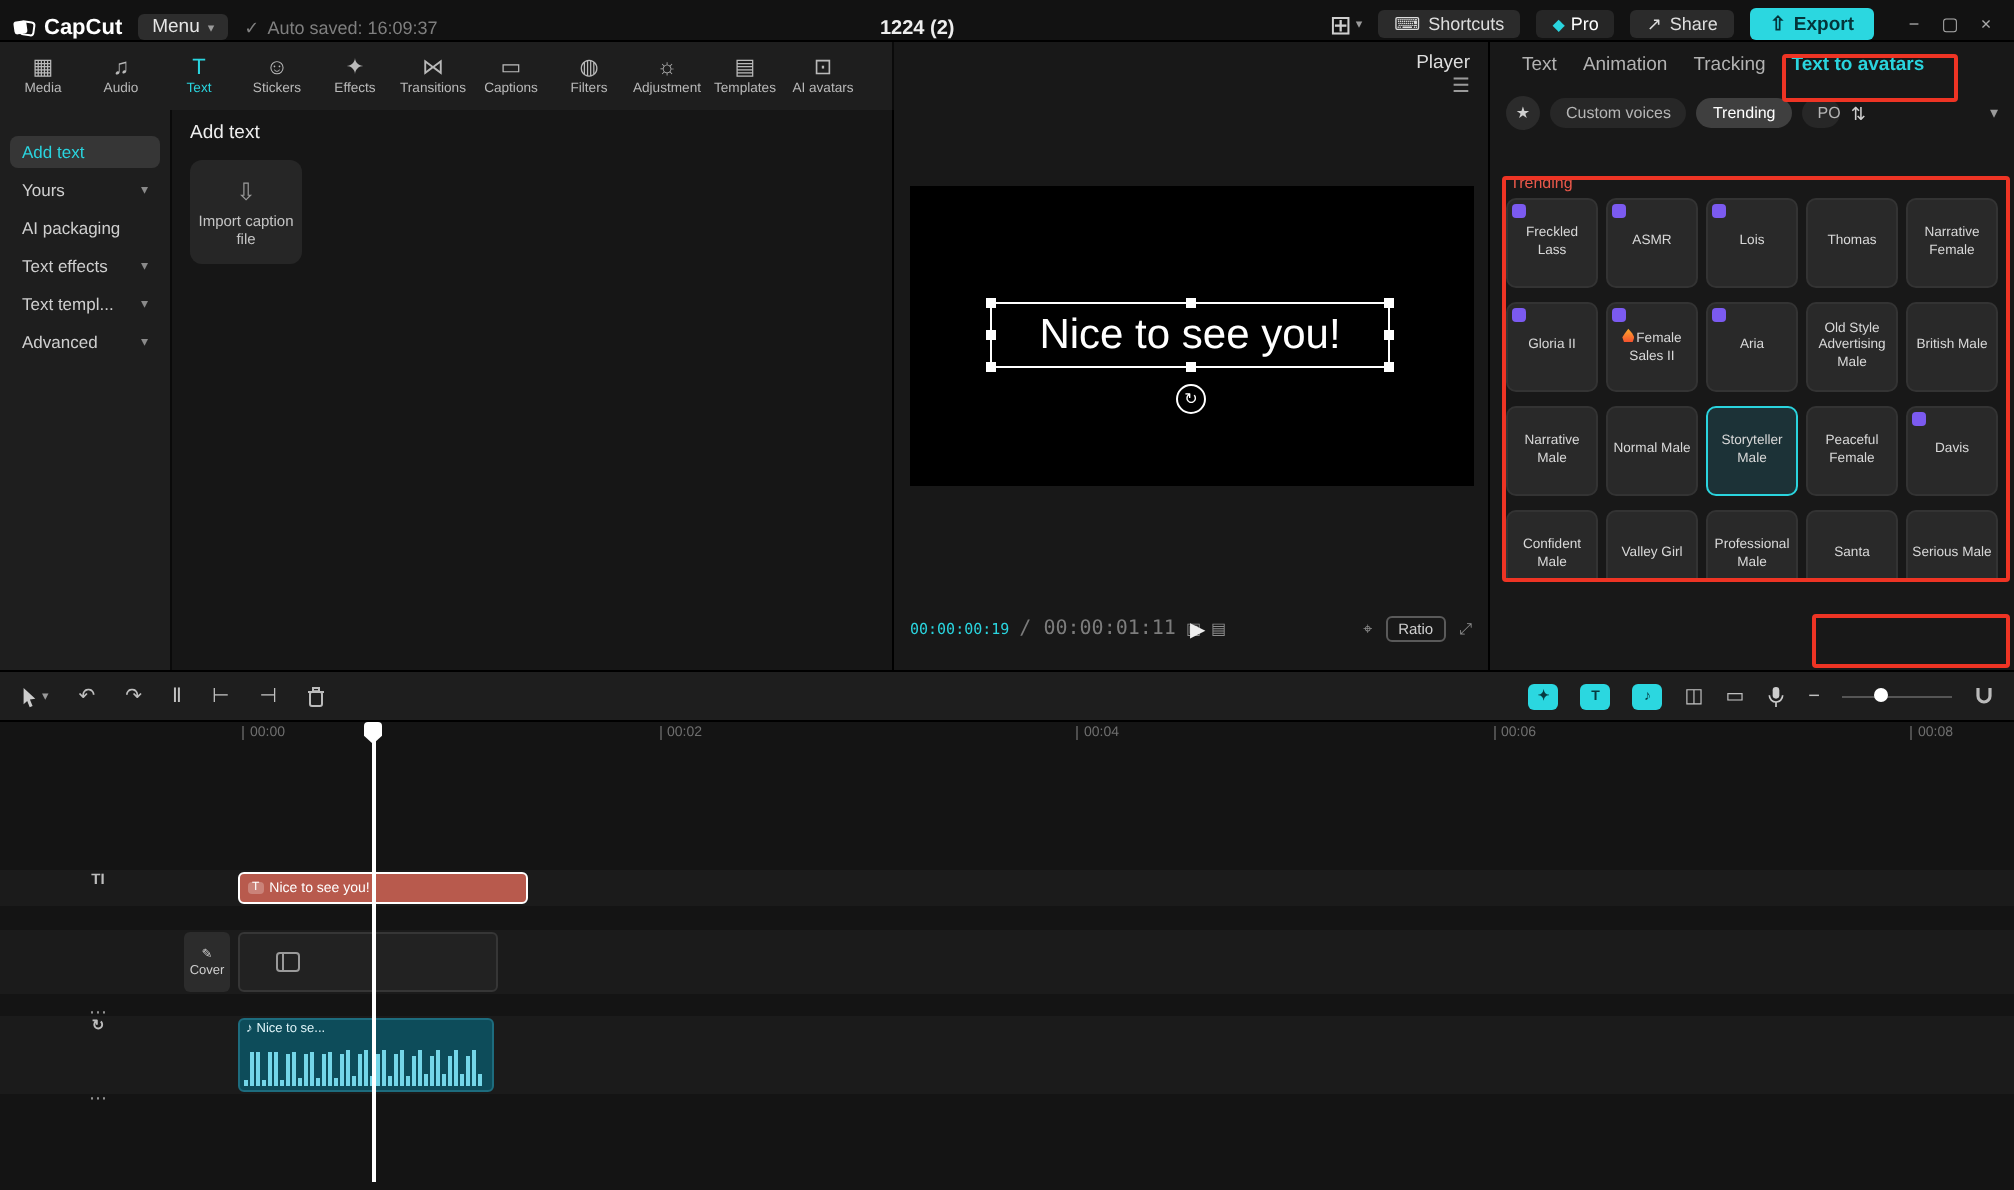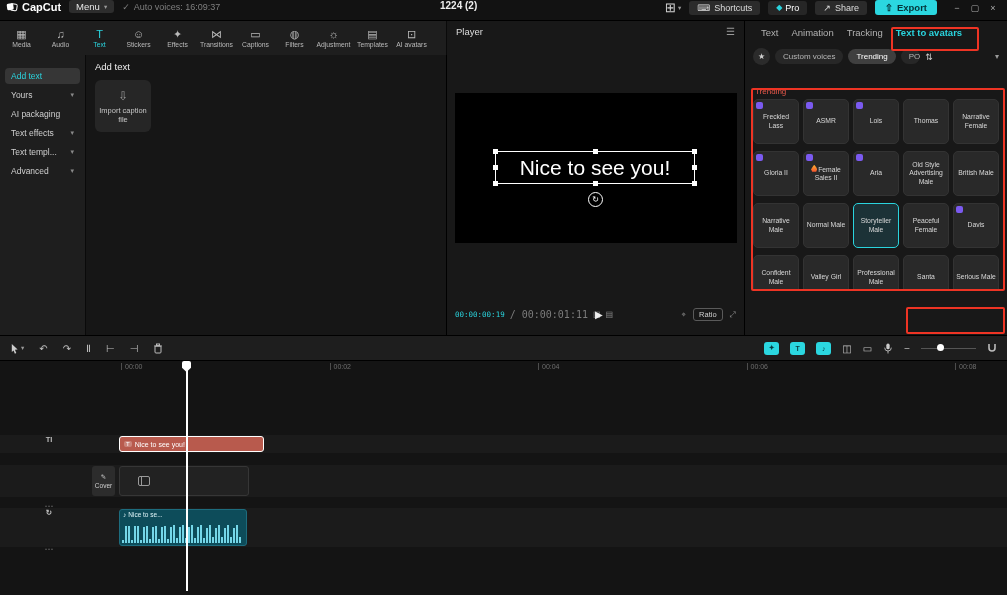--- a/index.html
+++ b/index.html
@@ -6,21 +6,21 @@
   html,body { width:1007px; height:595px; }
   body {
     position:relative; overflow:hidden; background:#141414;
     font-family:"Liberation Sans", sans-serif; color:#c9c9c9;
     -webkit-font-smoothing:antialiased; user-select:none;
   }
   button { font-family:inherit; border:none; background:none; color:inherit; cursor:pointer; }
 
   
   .topbar { position:absolute; top:0; left:0; width:1007px; height:21px; background:#121212;
-    display:flex; align-items:flex-start; padding:0 6px; font-size:10px; z-index:20; border-bottom:1px solid #000;}
+    display:flex; align-items:flex-end; padding:0 6px; font-size:10px; z-index:20; border-bottom:1px solid #000;}
   .tb-left { display:flex; align-items:center; gap:8px; }
   .logo { display:flex; align-items:center; gap:4px; font-weight:bold; color:#fff; font-size:11px; }
   .menu-btn { background:#2d2d2d; border-radius:3px; padding:1px 7px; font-size:9.5px; color:#e5e5e5; display:flex; gap:4px; align-items:center;}
   .autosave { color:#7f7f7f; font-size:9px; display:flex; gap:4px; align-items:center;}
   .tb-center { position:absolute; left:440px; color:#eee; font-size:10px; font-weight:bold; }
   .tb-right { margin-left:auto; display:flex; align-items:center; gap:8px; }
   .tb-right .pill { background:#2b2b2b; border-radius:3px; padding:2px 8px; font-size:9px; color:#ddd; display:flex; gap:4px; align-items:center;}
   .pro { background:#262626; border-radius:3px; padding:2px 8px; font-size:9px; color:#fff; display:flex; gap:3px; align-items:center;}
   .pro .gem { color:#2ad4de; font-size:8px; }
   .export { background:#2bd7e0; color:#04343a; font-weight:bold; border-radius:3px; padding:2px 10px; font-size:9.5px; display:flex; gap:4px; align-items:center;}
@@ -44,21 +44,21 @@
   
   .panel-addtext { position:absolute; top:55px; left:86px; width:361px; height:280px; background:#161616; border-right:1px solid #000;}
   .at-title { padding:6px 9px 4px; font-size:9.5px; color:#eee; }
   .at-cards { display:flex; gap:15px; padding:4px 9px; }
   .at-card { width:56px; height:52px; background:#262626; border-radius:6px; display:flex; flex-direction:column;
     align-items:center; justify-content:center; gap:3px; font-size:7.5px; color:#c5c5c5; text-align:center; padding:3px; cursor:pointer;}
   .at-card .imp { font-size:12px; color:#9a9a9a; }
 
   
   .panel-player { position:absolute; top:21px; left:447px; width:298px; height:314px; background:#181818; border-right:1px solid #000;}
-  .pp-head { display:flex; justify-content:space-between; align-items:flex-end; padding:5px 9px; font-size:9.5px; color:#ddd;}
+  .pp-head { display:flex; justify-content:space-between; align-items:flex-end; padding:5px 9px; font-size:9.5px; color:#ddd;flex-direction:column;}
   .pp-head .ham { color:#9a9a9a; font-size:10px; }
   .preview { position:absolute; left:8px; top:72px; width:282px; height:150px; background:#000; }
   .sel-box { position:absolute; left:40px; top:58px; width:200px; height:33px; border:1px solid #fff;
     display:flex; align-items:center; justify-content:center; }
   .preview-text { color:#fff; font-size:21px; white-space:nowrap; }
   .h { position:absolute; width:5px; height:5px; background:#fff; }
   .h-tl{left:-3px;top:-3px} .h-tm{left:calc(50% - 2.5px);top:-3px} .h-tr{right:-3px;top:-3px}
   .h-ml{left:-3px;top:calc(50% - 2.5px)} .h-mr{right:-3px;top:calc(50% - 2.5px)}
   .h-bl{left:-3px;bottom:-3px} .h-bm{left:calc(50% - 2.5px);bottom:-3px} .h-br{right:-3px;bottom:-3px}
   .rotate { position:absolute; left:calc(50% - 8px); top:99px; width:15px; height:15px; border:1.5px solid #fff;
@@ -158,21 +158,21 @@
         <rect x="4.5" y="3" width="6.5" height="6.5" rx="1.5" fill="none" stroke="#fff" transform="rotate(8 8 6)"></rect>
       </svg>
       <span>CapCut</span>
     </span>
     <button class="menu-btn">
       <span>Menu</span>
       <span class="caret">▾</span>
     </button>
     <span class="autosave">
       <span>✓</span>
-      <span>Auto voices: 16:09:37</span>
+      <span>Auto saved: 16:09:37</span>
     </span>
   </div>
   <div class="tb-center">1224 (2)</div>
   <div class="tb-right">
     <button style="display:flex;gap:2px;align-items:center;color:#cfcfcf;">
       <span>⊞</span>
       <span class="caret">▾</span>
     </button>
     <button class="pill">
       <span>⌨</span>

